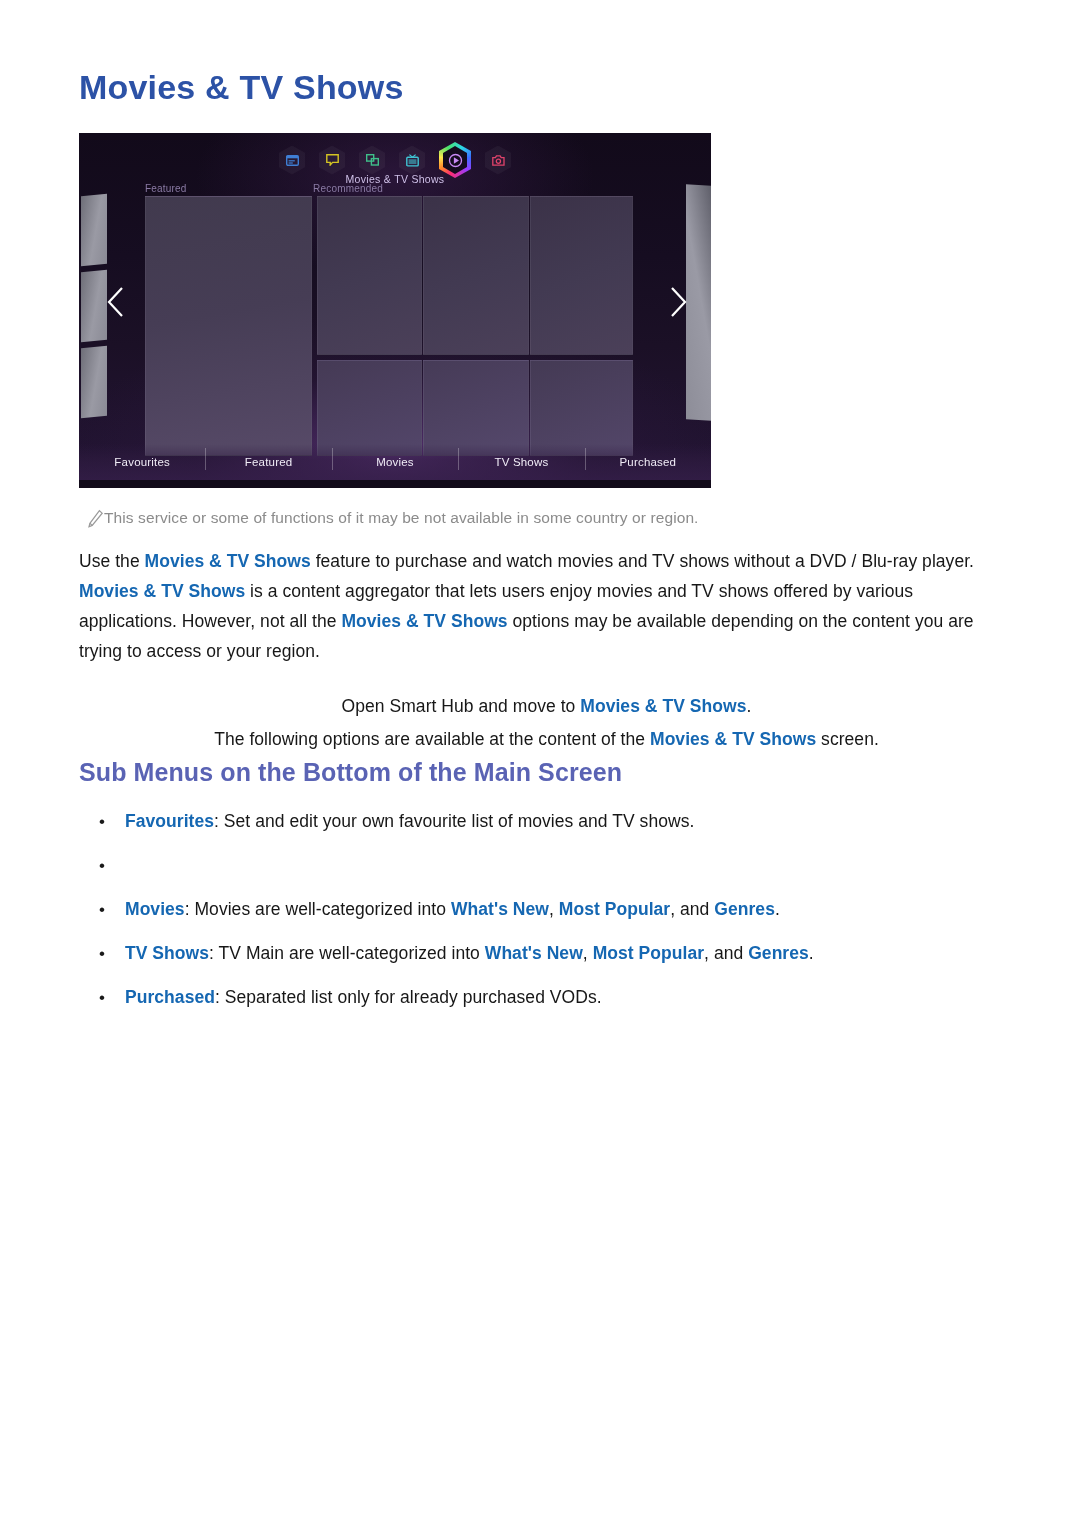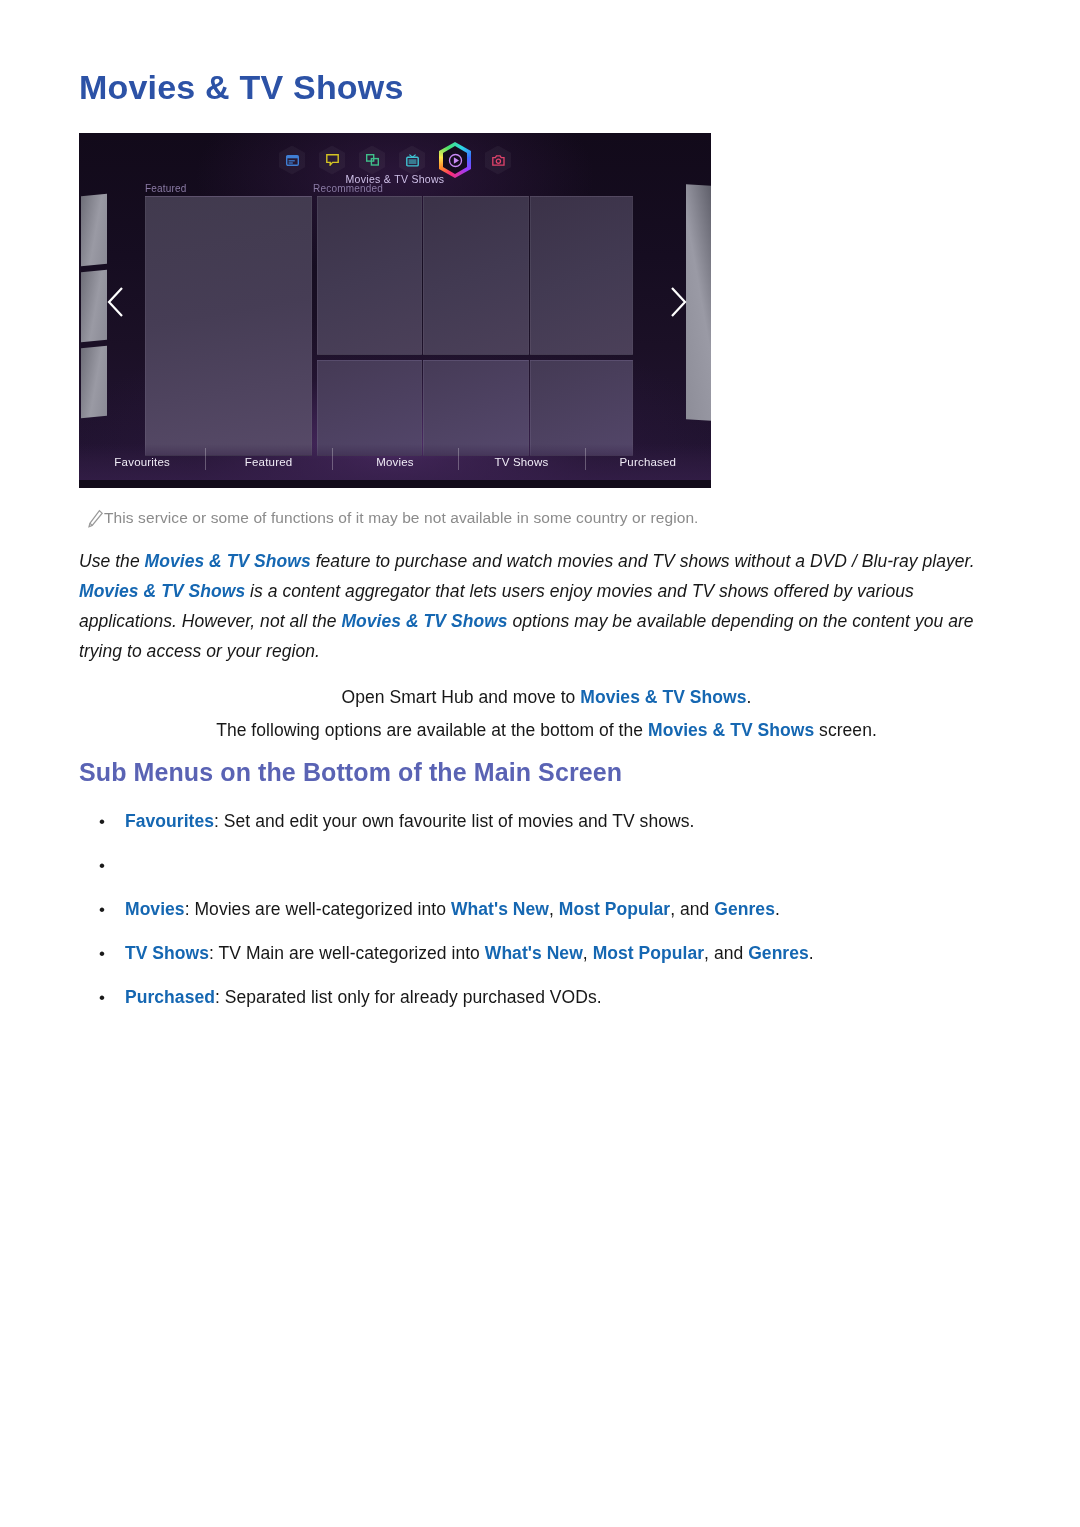--- a/index.html
+++ b/index.html
@@ -243,21 +243,21 @@
     top: 546px;
     width: 935px;
   }
   .para {
     font-size: 17.5px;
     line-height: 30px;
     color: #171717;
     letter-spacing: 0.05px;
     margin: 0;
   }
-  .para.p-main { margin-bottom: 16px; font-style: italic; }
+  .para.p-main { margin-bottom: 25px; }
   .para.p-line { margin-bottom: 3px; text-align: center; }
   .hl { color: #1567b2; font-weight: bold; }
 
   
   .sub-heading {
     position: absolute;
     left: 79px;
     top: 758px;
     font-size: 25px;
     font-weight: bold;
@@ -399,21 +399,21 @@
     <svg class="note-icon" viewBox="0 0 18 20">
       <path d="M13.4 1.6 L16.2 4.2 L6.2 16.4 L3.0 17.8 L3.9 14.3 Z" fill="none" stroke="#9a9a9a" stroke-width="1.2"></path>
       <path d="M3.9 14.3 L6.2 16.4" fill="none" stroke="#9a9a9a" stroke-width="1.2"></path>
     </svg>
     <div class="note-text">This service or some of functions of it may be not available in some country or region.</div>
   </div>
 
   <div class="body-block">
     <p class="para p-main"><span>Use the </span><span class="hl">Movies &amp; TV Shows</span><span> feature to purchase and watch movies and TV shows without a DVD / Blu-ray player. </span><span class="hl">Movies &amp; TV Shows</span><span> is a content aggregator that lets users enjoy movies and TV shows offered by various applications. However, not all the </span><span class="hl">Movies &amp; TV Shows</span><span> options may be available depending on the content you are trying to access or your region.</span></p>
     <p class="para p-line"><span>Open Smart Hub and move to </span><span class="hl">Movies &amp; TV Shows</span><span>.</span></p>
-    <p class="para p-line"><span>The following options are available at the bottom of the </span><span class="hl">Movies &amp; TV Shows</span><span> screen.</span></p>
+    <p class="para p-line"><span>The following options are available at the content of the </span><span class="hl">Movies &amp; TV Shows</span><span> screen.</span></p>
   </div>
 
   <div class="sub-heading">Sub Menus on the Bottom of the Main Screen</div>
 
   <div class="bullets">
     <div class="bullet-row">
       <div class="bullet-dot">•</div>
       <div class="bullet-text"><span class="hl">Favourites</span><span>: Set and edit your own favourite list of movies and TV shows.</span></div>
     </div>
     <div class="bullet-row">

